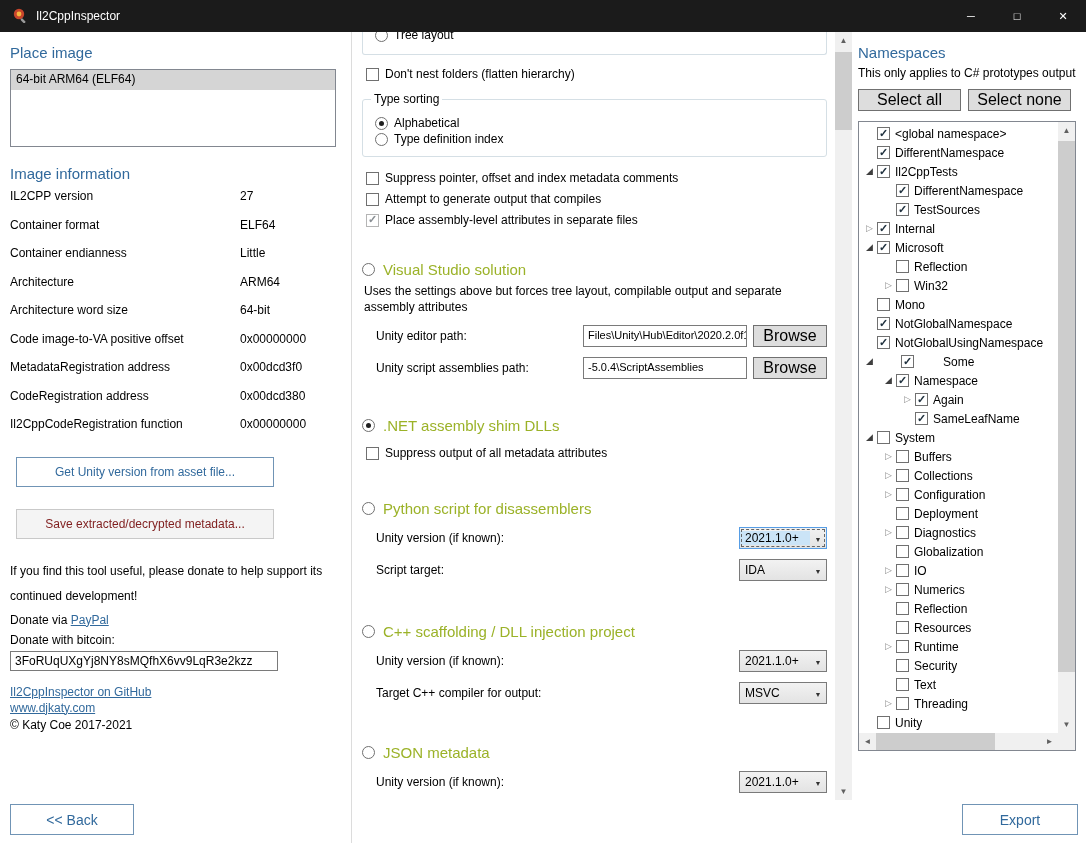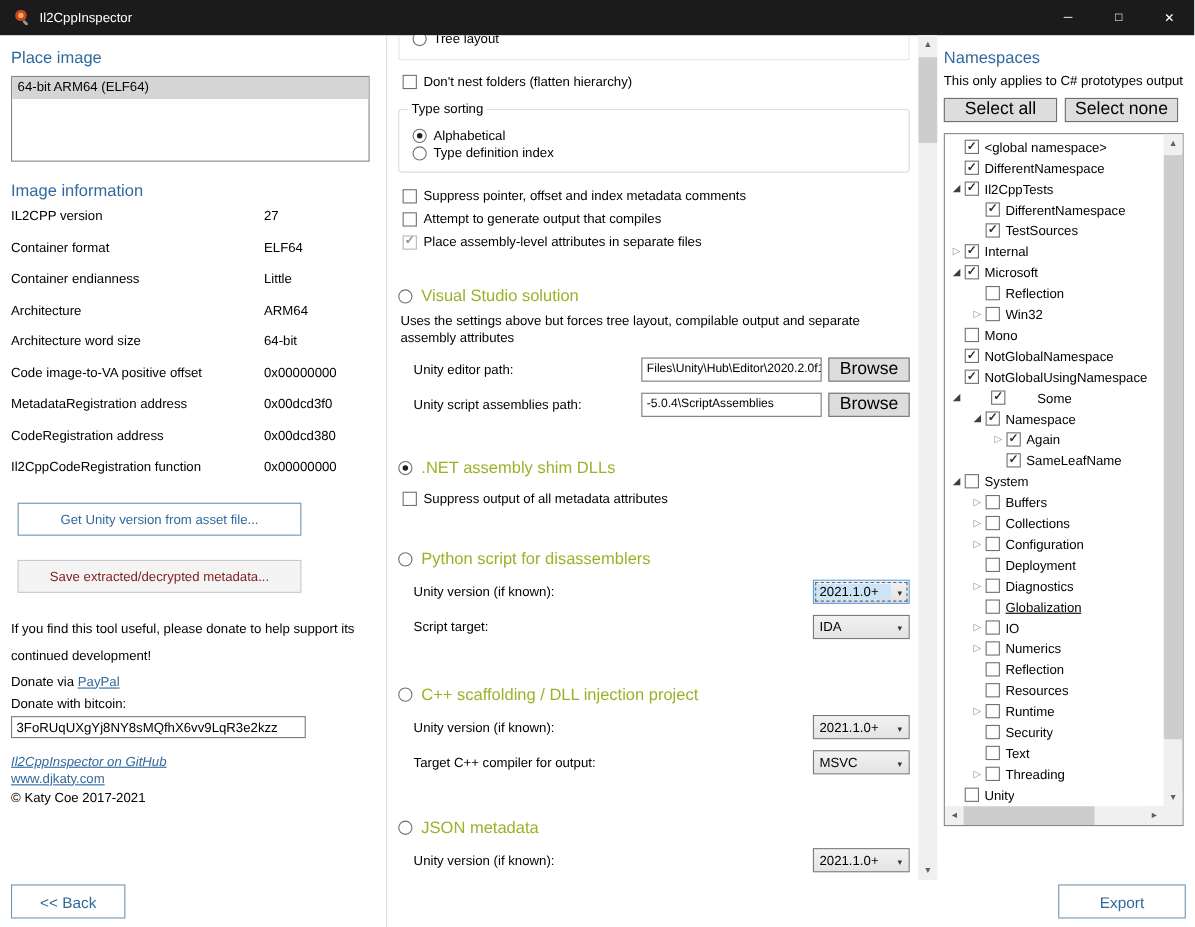--- a/index.html
+++ b/index.html
@@ -30,24 +30,24 @@
   .btn-outline-blue { background:#fff; border:1px solid #7094b5; color:#31699c; font-family:inherit; font-size:12px; cursor:pointer; }
   .get-unity { width:258px; height:30px; margin:18px 0 0 6px; }
   .save-btn { width:258px; height:30px; margin:22px 0 0 6px; background:#f4f4f4; border:1px solid #c9c9c9; color:#7f1d1d; font-family:inherit; font-size:12px; }
   .save-bin { margin-top:16px; }
   .donate-text { margin-top:20px; width:320px; line-height:25px; }
   .donate-line { margin-top:3px; line-height:17px; }
   .link { color:#31699c; text-decoration:underline; cursor:pointer; }
   .block { display:block; }
   .text-input { border:1px solid #7a7a7a; background:#fff; font-family:inherit; font-size:12px; padding:1px 4px; }
   .bitcoin { width:268px; height:20px; margin-top:2px; }
-  .mt14 { margin-top:14px;font-style:italic; }
+  .mt14 { margin-top:14px; }
   .mt2 { margin-top:2px; }
   .copyright { margin-top:2px; line-height:17px; }
-  .back { width:104px; height:31px; margin-top:auto; font-size:14px; }
+  .back { width:124px; height:31px; margin-top:auto; font-size:14px; }
 
   
   .cb { width:13px; height:13px; border:1px solid #707070; background:#fff; display:inline-flex; align-items:center; justify-content:center; flex:none; }
   .cb.checked::after { content:"✓"; font-weight:bold; font-size:11px; line-height:1; color:#21323f; margin-top:-1px; }
   .cb.disabled { border-color:#b5b5b5; }
   .cb.disabled::after { color:#8a8f94; }
   .rb { width:13px; height:13px; border:1px solid #707070; border-radius:50%; background:#fff; display:inline-flex; align-items:center; justify-content:center; flex:none; }
   .rb.checked::after { content:""; width:5px; height:5px; border-radius:50%; background:#1f1f1f; }
   .check-row, .radio-row { display:flex; align-items:center; gap:6px; }
   .btn { background:#ddd; border:1px solid #707070; font-family:inherit; font-size:16px; cursor:pointer; }
@@ -462,21 +462,21 @@
               <div class="tree-row" style="padding-left: 22px;">
                 <span class="expander none"></span>
                 <span class="cb"></span>
                 <span class="tree-label">Deployment</span>
               </div>
               <div class="tree-row" style="padding-left: 22px;">
                 <span class="expander collapsed"></span>
                 <span class="cb"></span>
                 <span class="tree-label">Diagnostics</span>
               </div>
-              <div class="tree-row" style="padding-left: 22px; text-decoration: underline;">
+              <div class="tree-row" style="padding-left: 22px;">
                 <span class="expander none"></span>
                 <span class="cb"></span>
                 <span class="tree-label">Globalization</span>
               </div>
               <div class="tree-row" style="padding-left: 22px;">
                 <span class="expander collapsed"></span>
                 <span class="cb"></span>
                 <span class="tree-label">IO</span>
               </div>
               <div class="tree-row" style="padding-left: 22px;">

